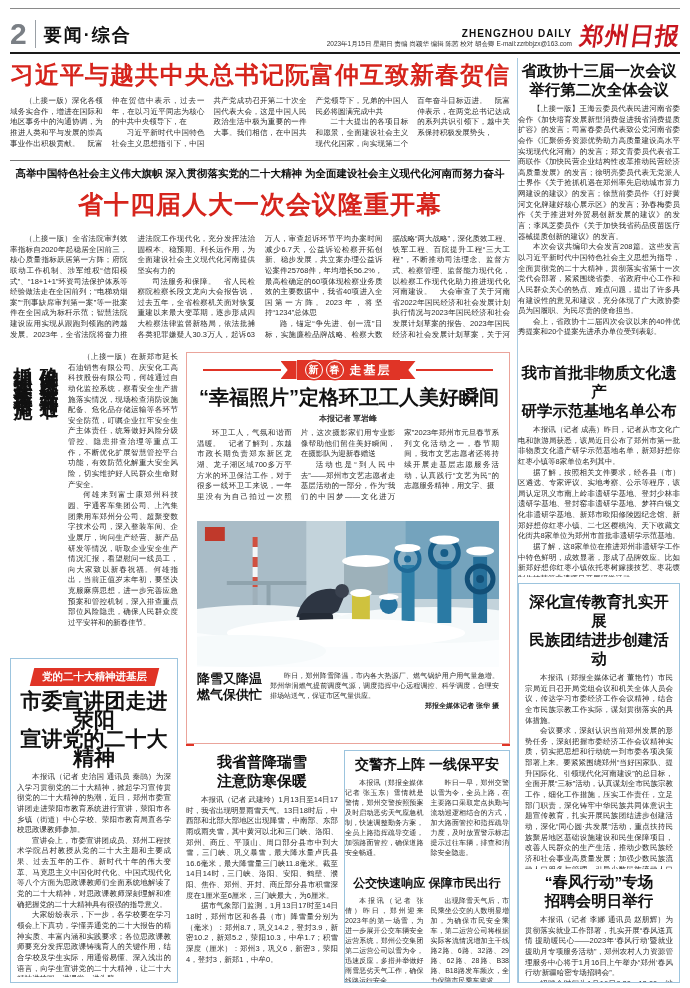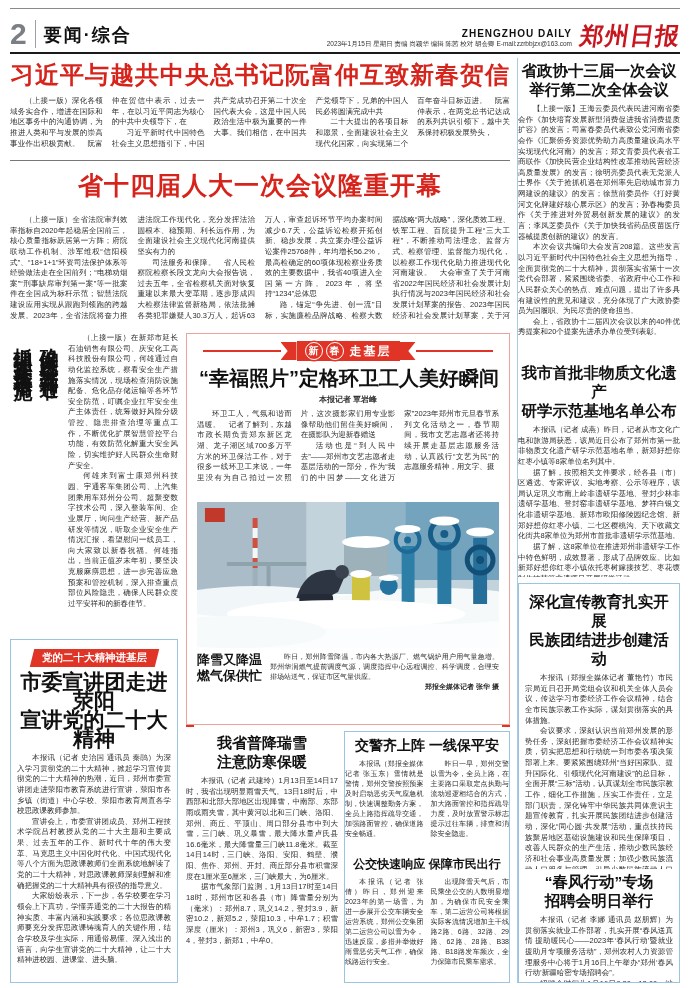--- a/index.html
+++ b/index.html
@@ -135,20 +135,21 @@
         <div class="body">
           <p>（上接一版）深化各领域务实合作，增进在国际和地区事务中的沟通协调，为推进人类和平与发展的崇高事业作出积极贡献。　阮富仲在贺信中表示，过去一年，在以习近平同志为核心的中共中央领导下，在</p>
           <p>习近平新时代中国特色社会主义思想指引下，中国共产党成功召开第二十次全国代表大会，这是中国人民政治生活中极为重要的一件大事。我们相信，在中国共产党领导下，兄弟的中国人民必将圆满完成中共</p>
           <p>二十大提出的各项目标和愿景，全面建设社会主义现代化国家，向实现第二个百年奋斗目标迈进。　阮富仲表示，在两党总书记达成的系列共识引领下，越中关系保持积极发展势头，</p>
 
         </div>
         <hr class="thin-rule">
       </div>
 
       <div class="art2">
+        <div class="kicker">高举中国特色社会主义伟大旗帜 深入贯彻落实党的二十大精神 为全面建设社会主义现代化河南而努力奋斗</div>
         <div class="hl hl-red">省十四届人大一次会议隆重开幕</div>
         <div class="body">
           <p>（上接一版）全省法院审判效率指标自2020年起稳居全国前三，核心质量指标跃居第一方阵；府院联动工作机制、涉军维权“信阳模式”、“18+1+1”环资司法保护体系等经验做法走在全国前列；“电梯劝烟案”“刑事缺席审判第一案”等一批案件在全国成为标杆示范；智慧法院建设应用实现从跟跑到领跑的跨越发展。2023年，全省法院将奋力推进法院工作现代化，充分发挥法治固根本、稳预期、利长远作用，为全面建设社会主义现代化河南提供坚实有力的</p>
           <p>司法服务和保障。　省人民检察院检察长段文龙向大会报告说，过去五年，全省检察机关面对恢复重建以来最大变革期，逐步形成四大检察法律监督新格局，依法批捕各类犯罪嫌疑人30.3万人，起诉63万人，审查起诉环节平均办案时间减少6.7天，公益诉讼检察开拓创新、稳步发展，共立案办理公益诉讼案件25768件，年均增长56.2%，最高检确定的60项体现检察业务质效的主要数据中，我省40项进入全国第一方阵。2023年，将坚持“1234”总体思</p>
           <p>路，锚定“争先进、创一流”目标，实施廉检品牌战略、检察大数据战略“两大战略”，深化质效工程、铁军工程、百院提升工程“三大工程”，不断推动司法理念、监督方式、检察管理、监督能力现代化，以检察工作现代化助力推进现代化河南建设。　大会审查了关于河南省2022年国民经济和社会发展计划执行情况与2023年国民经济和社会发展计划草案的报告、2023年国民经济和社会发展计划草案，关于河南省2022年预算执行情况和2023年预算草案的报告、2023年预算草案。</p>
 
         </div>
       </div>
 
       <div class="mid-row">

